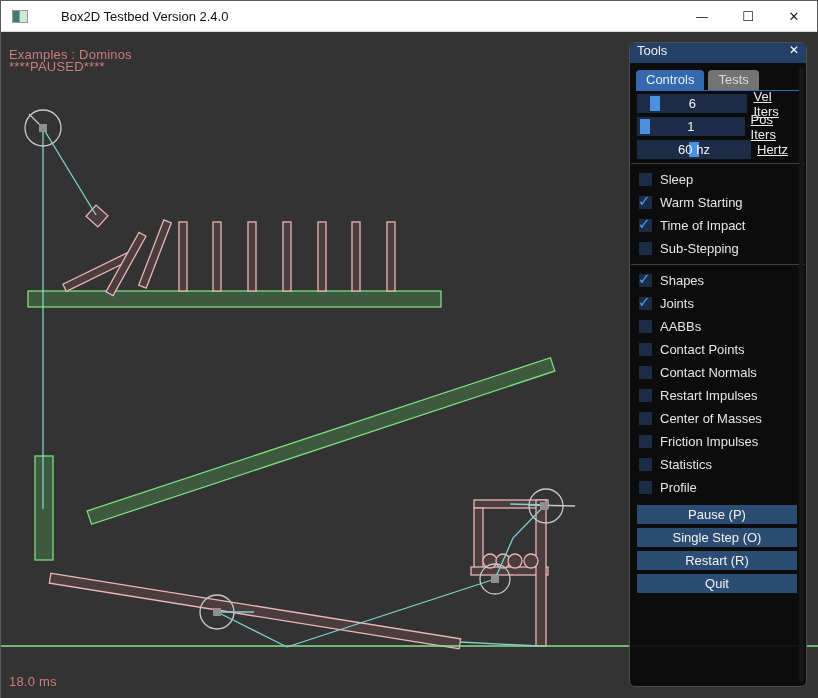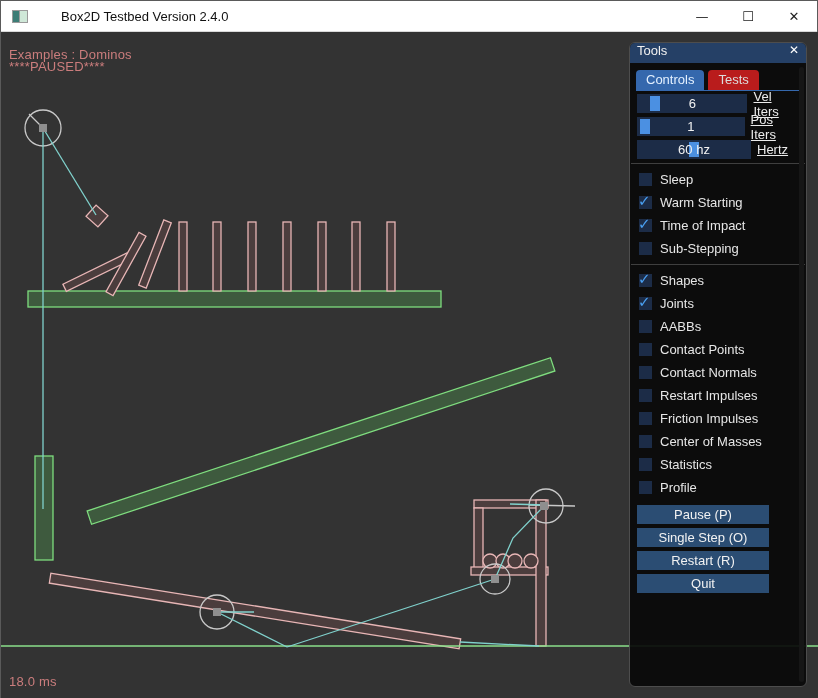--- a/index.html
+++ b/index.html
@@ -32,40 +32,40 @@
   #tools { position:absolute; left:628px; top:41px; width:178px; height:645px;
            background:rgba(10,10,10,0.93); border:1px solid #4d4d4d; border-radius:6px;
            color:#e6e6e6; font-size:13px; }
   #tools-titlebar { height:20px; background:var(--panel-title); border-radius:5px 5px 0 0;
                     display:flex; align-items:flex-start; padding:0 7px; }
   #tools-title { font-size:13px; color:#f0f0f0; }
   #tools-close { margin-left:auto; color:#fff; font-size:12px; cursor:default; }
   #tabs-row { display:flex; margin:7px 6px 0 6px; border-bottom:1px solid var(--accent); }
   .tab { padding:2px 10px 3px 10px; border-radius:4px 4px 0 0; margin-right:4px; cursor:default; }
   .tab.active { background:var(--accent); color:#e3f0ff; }
-  .tab.inactive { background:#b91c1c; color:#dcdcdc; }
+  .tab.inactive { background:#737373; color:#dcdcdc; }
 
   #sliders { margin:3px 7px 0 7px; }
   .slider-row { display:flex; align-items:center; height:19px; margin-bottom:4px; }
   .slider-track { position:relative; width:114px; height:19px; background:var(--frame-bg); }
   .slider-grab { position:absolute; top:2px; width:10px; height:15px; background:var(--grab); }
   .slider-value { position:absolute; left:0; top:0; width:100%; height:100%;
                   display:flex; align-items:center; justify-content:center; color:#f2f2f2; }
   .slider-label { margin-left:6px; color:#ececec;text-decoration:underline; }
 
   .sep { height:1px; background:#3f3f3f; margin:4px 1px; }
 
   .check-group { margin:2px 7px 0 7px; }
   .check-row { display:flex; align-items:center; height:23px; }
   .check-box { position:relative; width:13px; height:13px; background:var(--frame-bg); margin-left:2px; }
   .check-mark { position:absolute; left:-1px; top:-4px; color:var(--check); font-size:15px; font-weight:bold; }
   .check-label { margin-left:8px; }
 
   #buttons { margin:6px 7px 0 7px; }
-  .panel-btn { width:132px; height:19px; background:var(--button); margin-bottom:4px;
+  .panel-btn { width:160px; height:19px; background:var(--button); margin-bottom:4px;
                display:flex; align-items:center; justify-content:center; color:#f2f2f2; cursor:default; }
 
   #tools-scrollbar { position:absolute; right:2px; top:24px; bottom:4px; width:5px;
                      background:#161616; border-radius:3px; }
 </style>
 </head>
 <body>
 
 <div id="app">
 
@@ -212,25 +212,25 @@
         <div class="check-row">
           <div class="check-box"></div>
           <div class="check-label">Contact Normals</div>
         </div>
         <div class="check-row">
           <div class="check-box"></div>
           <div class="check-label">Restart Impulses</div>
         </div>
         <div class="check-row">
           <div class="check-box"></div>
+          <div class="check-label">Center of Masses</div>
+        </div>
+        <div class="check-row">
+          <div class="check-box"></div>
           <div class="check-label">Friction Impulses</div>
-        </div>
-        <div class="check-row">
-          <div class="check-box"></div>
-          <div class="check-label">Center of Masses</div>
         </div>
         <div class="check-row">
           <div class="check-box"></div>
           <div class="check-label">Statistics</div>
         </div>
         <div class="check-row">
           <div class="check-box"></div>
           <div class="check-label">Profile</div>
         </div>
       </div>

